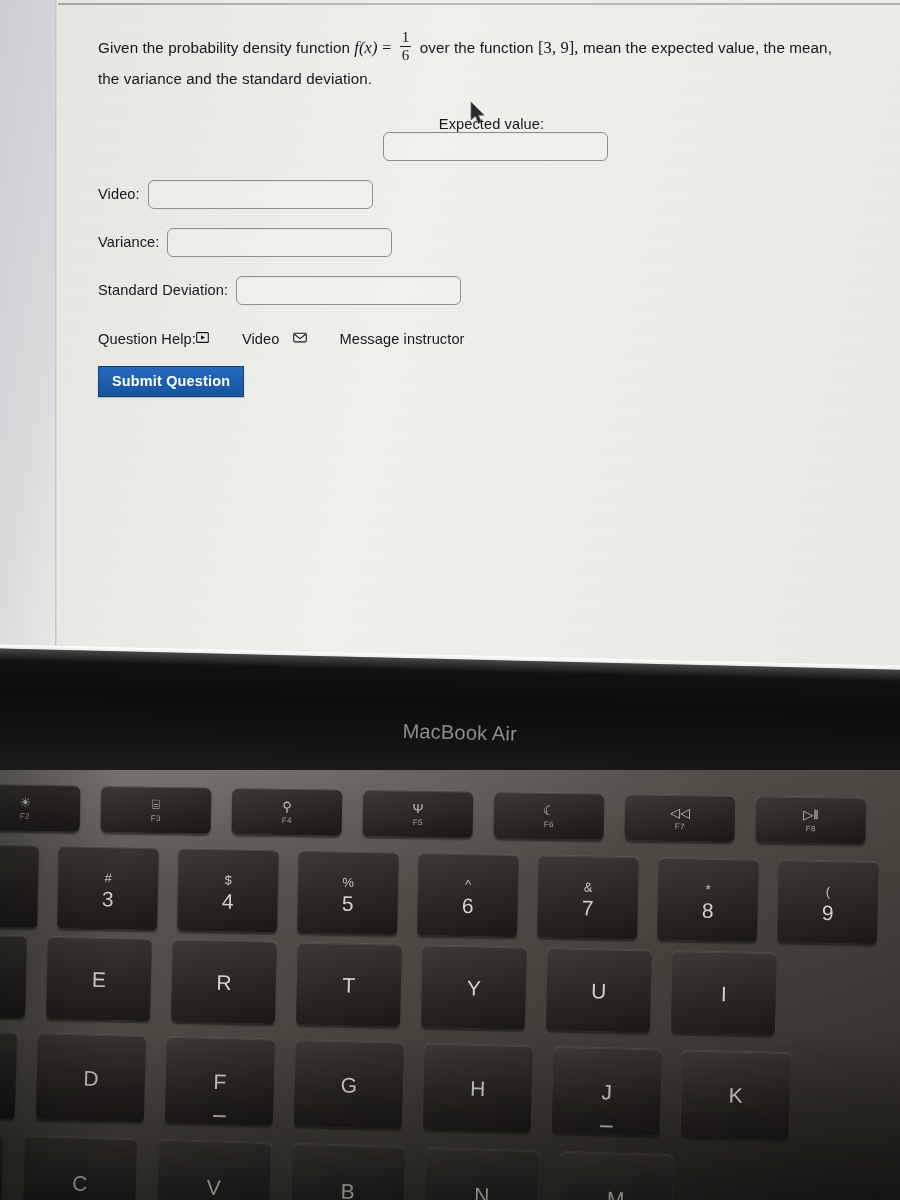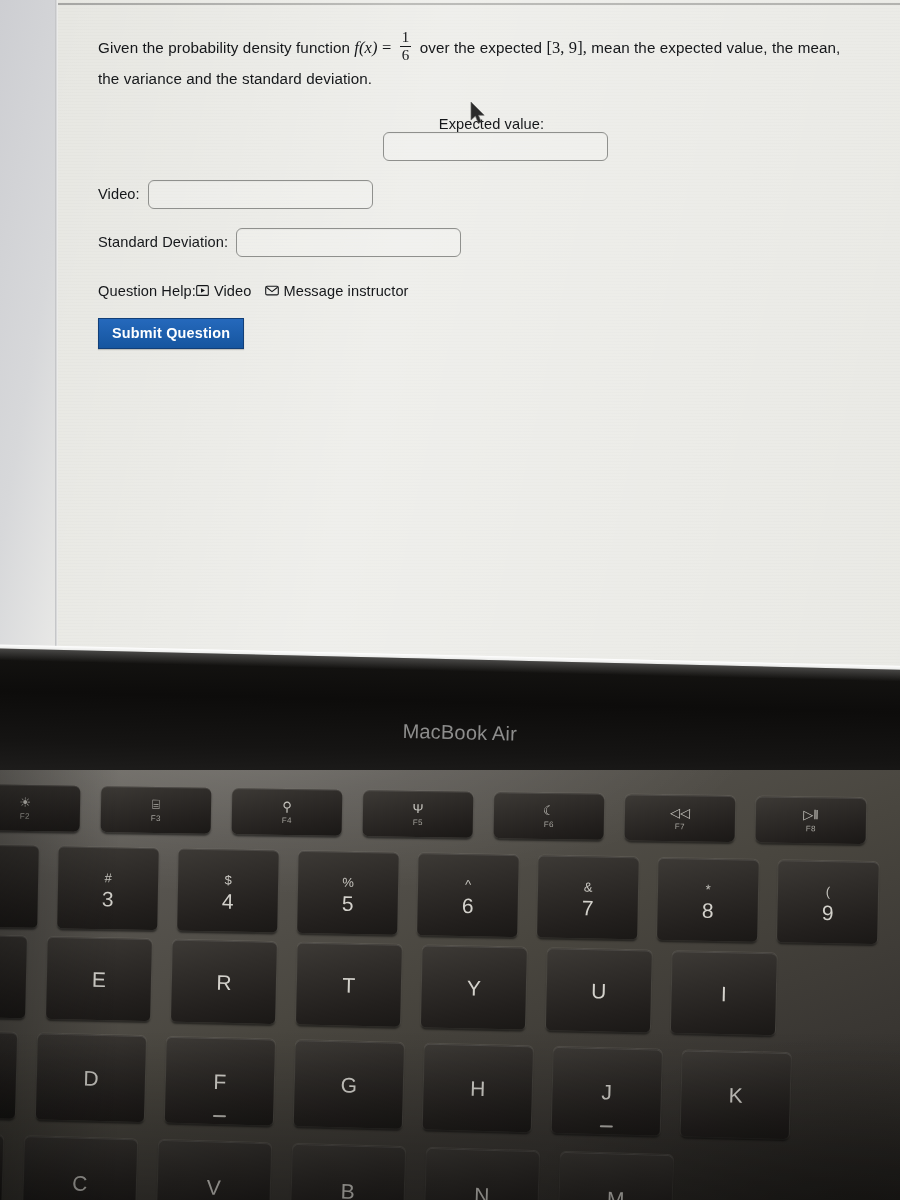--- a/index.html
+++ b/index.html
@@ -142,25 +142,25 @@
     display: flex;
     align-items: center;
     margin-top: 26px;
     font-size: 14.6px;
     color: #15171a;
     letter-spacing: .1px;
   }
   .help-label { }
   .help-link {
     display: inline-flex;
-    align-items: center;
     color: #15171a;
     text-decoration: none;
     margin-right: 13px;
     cursor: pointer;
+    gap: 28px;
   }
   .help-link .ic { margin-right: 5px; display:inline-flex; }
 
   .submit-btn {
     margin-top: 19px;
     display: inline-block;
     background: #1c5fb0;
     background-image: linear-gradient(to bottom, #2569bc, #16559f);
     border: 1.4px solid #123f78;
     border-radius: 0;
@@ -346,37 +346,41 @@
 
         <div class="qtext">
           <span>Given the probability density function</span>
           <span class="fn">f(x)</span>
           <span class="mathsym">=</span>
           <span class="frac">
             <span class="num">1</span>
             <span class="bar"></span>
             <span class="den">6</span>
           </span>
-          <span>over the expected</span>
+          <span>over the function</span>
           <span class="mathsym">[3, 9],</span>
           <span>mean the expected value, the mean,</span>
           <br>
           <span>the variance and the standard deviation.</span>
         </div>
 
         <div class="field-row first">
           <span class="field-label">Expected value:</span>
           <input id="inp-expected" class="answer-input" type="text" value="" style="">
         </div>
 
         <div class="field-row">
           <span class="field-label">Video:</span>
           <input id="inp-mean" class="answer-input" type="text" value="" style="">
         </div>
 
+        <div class="field-row">
+          <span class="field-label">Variance:</span>
+          <input id="inp-variance" class="answer-input" type="text" value="" style="">
+        </div>
 
         <div class="field-row">
           <span class="field-label">Standard Deviation:</span>
           <input id="inp-stddev" class="answer-input" type="text" value="" style="">
         </div>
 
         <div class="help-row">
           <span class="help-label">Question Help:</span>
 
           <a class="help-link">

